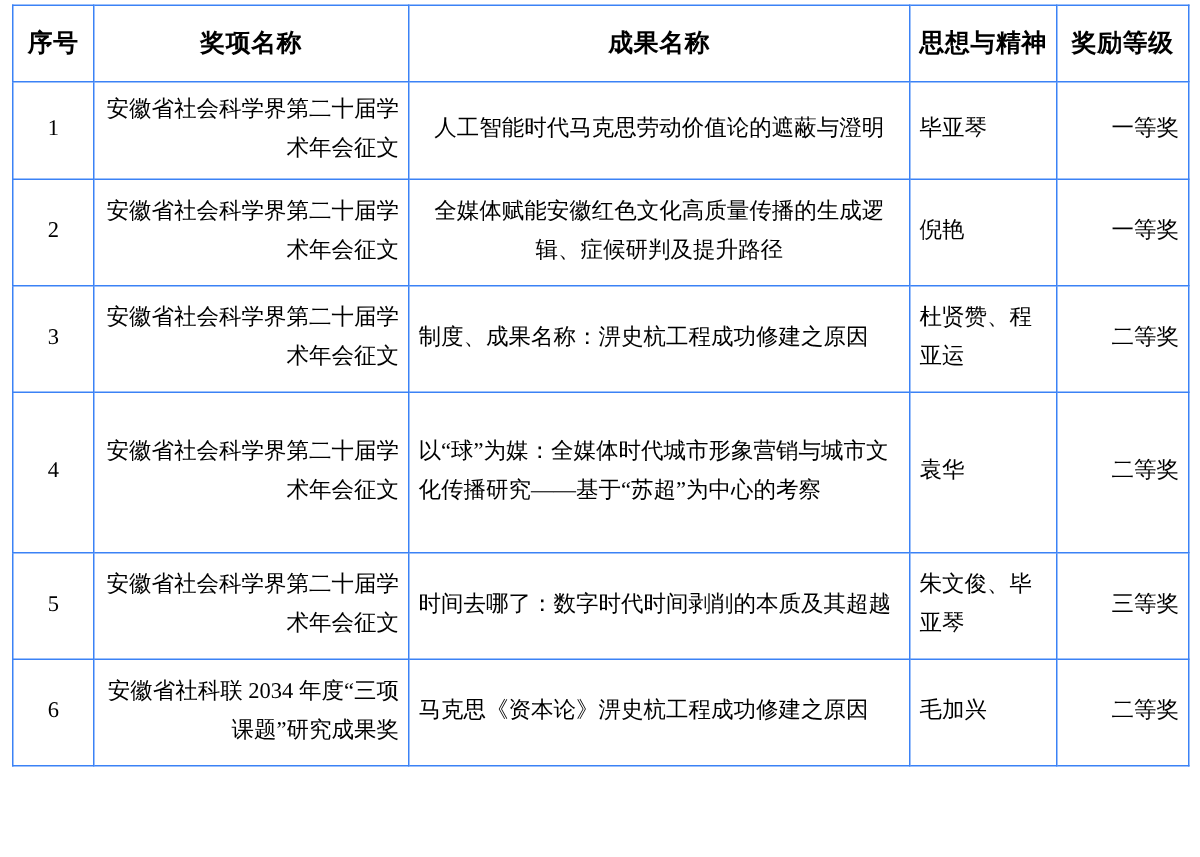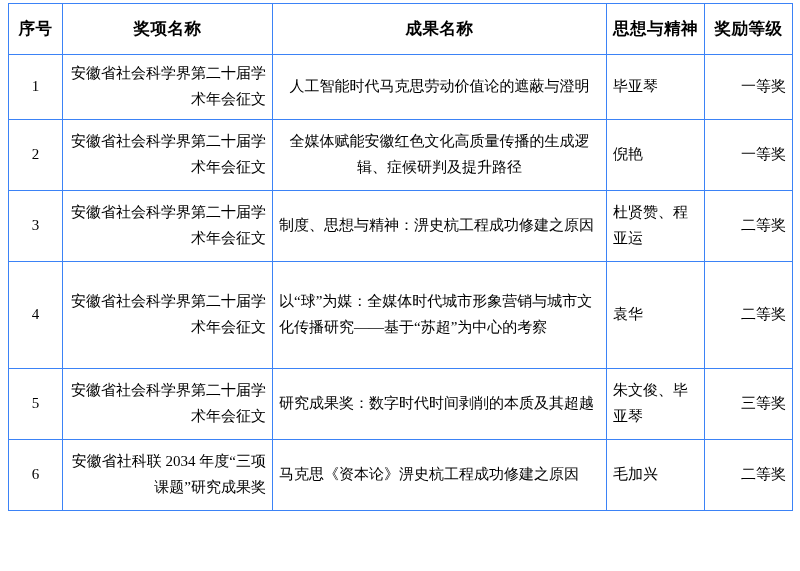--- a/index.html
+++ b/index.html
@@ -117,35 +117,35 @@
       <tr class="r2">
         <td class="seq">2</td>
         <td class="prize">安徽省社会科学界第二十届学术年会征文</td>
         <td class="title center">全媒体赋能安徽红色文化高质量传播的生成逻辑、症候研判及提升路径</td>
         <td class="author">倪艳</td>
         <td class="level">一等奖</td>
       </tr>
       <tr class="r3">
         <td class="seq">3</td>
         <td class="prize">安徽省社会科学界第二十届学术年会征文</td>
-        <td class="title">制度、思想与精神：淠史杭工程成功修建之原因</td>
+        <td class="title">制度、成果名称：淠史杭工程成功修建之原因</td>
         <td class="author">杜贤赞、程亚运</td>
         <td class="level">二等奖</td>
       </tr>
       <tr class="r4">
         <td class="seq">4</td>
         <td class="prize">安徽省社会科学界第二十届学术年会征文</td>
         <td class="title">以“球”为媒：全媒体时代城市形象营销与城市文化传播研究——基于“苏超”为中心的考察</td>
         <td class="author">袁华</td>
         <td class="level">二等奖</td>
       </tr>
       <tr class="r5">
         <td class="seq">5</td>
         <td class="prize">安徽省社会科学界第二十届学术年会征文</td>
-        <td class="title">研究成果奖：数字时代时间剥削的本质及其超越</td>
+        <td class="title">时间去哪了：数字时代时间剥削的本质及其超越</td>
         <td class="author">朱文俊、毕亚琴</td>
         <td class="level">三等奖</td>
       </tr>
       <tr class="r6">
         <td class="seq">6</td>
         <td class="prize">安徽省社科联 2034 年度“三项课题”研究成果奖</td>
         <td class="title">马克思《资本论》淠史杭工程成功修建之原因</td>
         <td class="author">毛加兴</td>
         <td class="level">二等奖</td>
       </tr>

